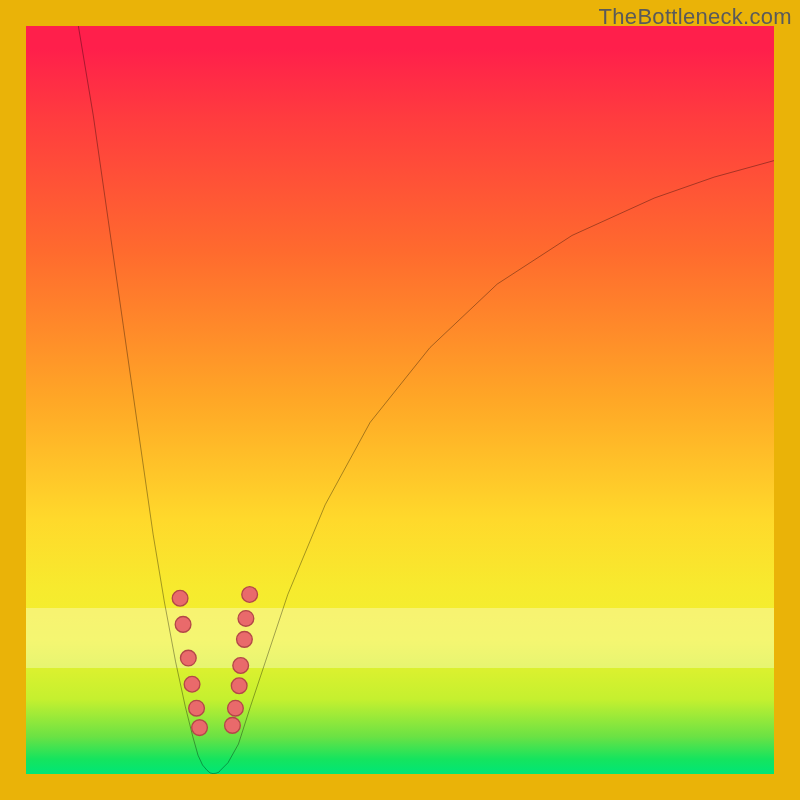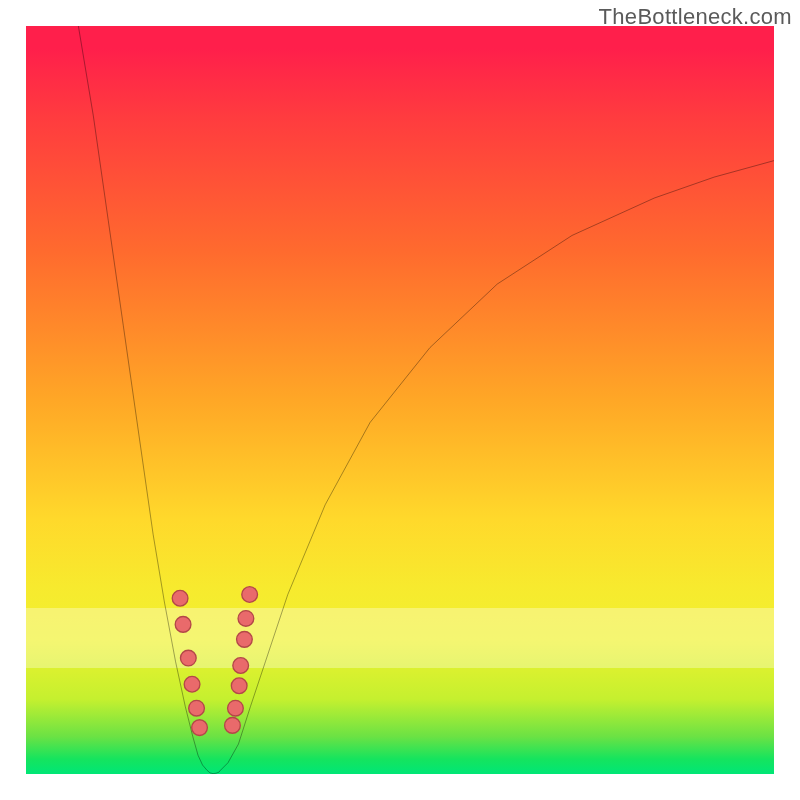--- a/index.html
+++ b/index.html
@@ -7,21 +7,21 @@
     padding: 0;
     width: 800px;
     height: 800px;
     overflow: hidden;
     background: #000;
     font-family: Arial, Helvetica, sans-serif;
   }
   .frame {
     position: absolute;
     inset: 0;
-    background: #ffffff;
+    background: #eab308;
   }
   .plot {
     position: absolute;
     left: 26px;
     top: 26px;
     width: 748px;
     height: 748px;
     background: linear-gradient(
       to bottom,
       #ff1f4b 0%,

